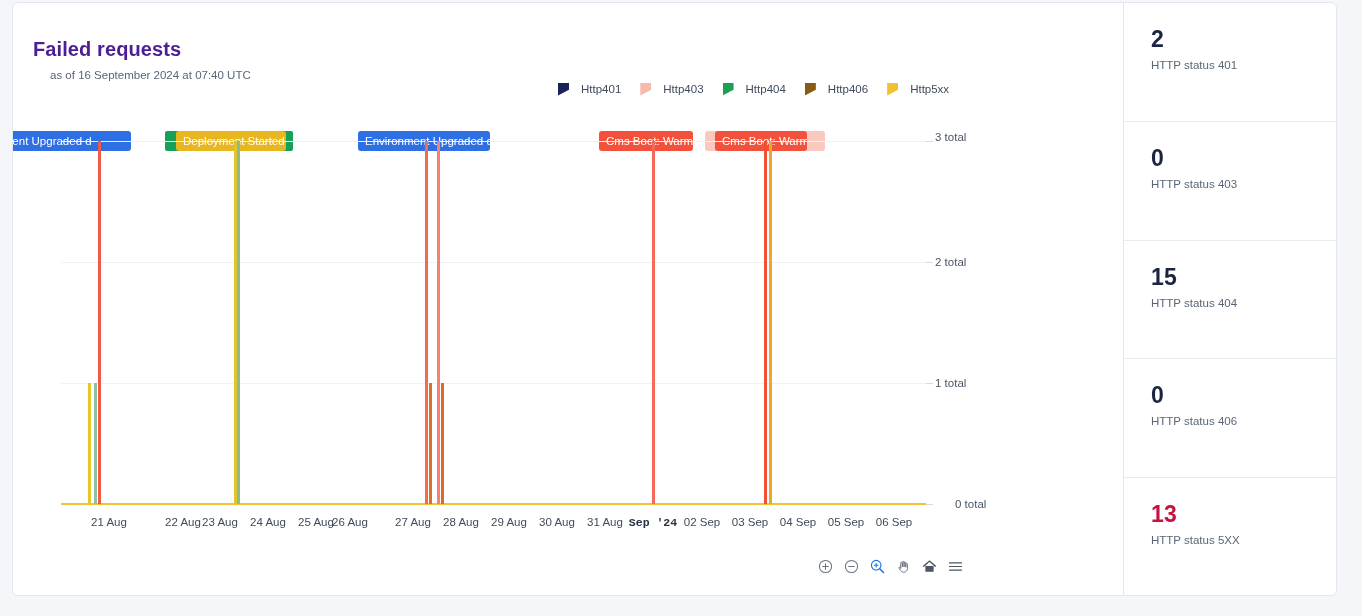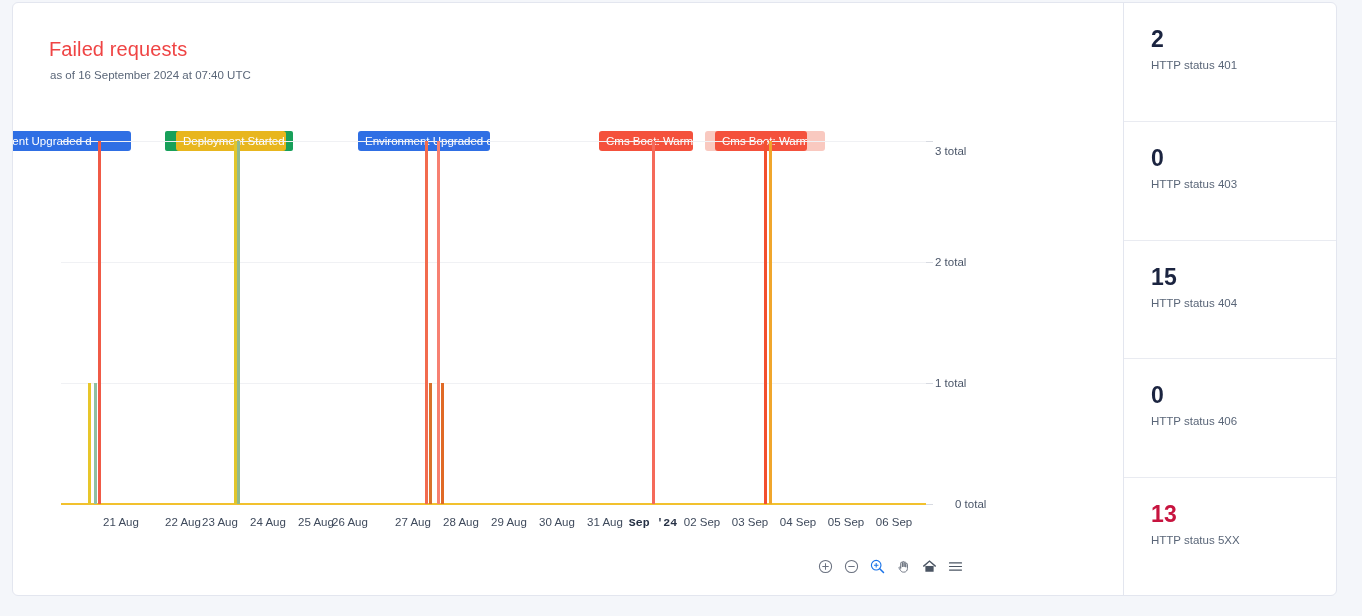--- a/index.html
+++ b/index.html
@@ -42,25 +42,25 @@
     position: relative;
     width: 213px;
     height: 100%;
     border-left: 1px solid #e3e6ef;
     box-sizing: border-box;
   }
 
   
   .chart-title {
     position: absolute;
-    left: 36px;
+    left: 20px;
     top: 35px;
     font-size: 20px;
-    font-weight: 400;
-    color: #ef4444;
+    font-weight: 700;
+    color: #4c1d95;
     letter-spacing: .1px;
     white-space: nowrap;
   }
   .chart-subtitle {
     position: absolute;
     left: 37px;
     top: 66px;
     font-size: 11.5px;
     color: #5a6678;
     white-space: nowrap;
@@ -238,20 +238,42 @@
 <body>
 
 <div id="root">
   <div class="panel">
 
     <div class="chart-col">
 
       <div class="chart-title">Failed requests</div>
       <div class="chart-subtitle">as of 16 September 2024 at 07:40 UTC</div>
 
+      <div class="legend" id="legend">
+          <div class="legend-item">
+            <span class="legend-swatch" style="background: rgb(27, 34, 87);"></span>
+            <span class="legend-label">Http401</span>
+          </div>
+          <div class="legend-item">
+            <span class="legend-swatch" style="background: rgb(247, 185, 171);"></span>
+            <span class="legend-label">Http403</span>
+          </div>
+          <div class="legend-item">
+            <span class="legend-swatch" style="background: rgb(30, 158, 83);"></span>
+            <span class="legend-label">Http404</span>
+          </div>
+          <div class="legend-item">
+            <span class="legend-swatch" style="background: rgb(138, 90, 23);"></span>
+            <span class="legend-label">Http406</span>
+          </div>
+          <div class="legend-item">
+            <span class="legend-swatch" style="background: rgb(242, 193, 46);"></span>
+            <span class="legend-label">Http5xx</span>
+          </div>
+        </div>
 
       <div class="annotations" id="annotations">
           <div class="ann-connector" style="left: 118px; width: 795px;"></div>
           <div class="chip" style="left: -30px; width: 148px; background: rgb(47, 111, 228);">onment Upgraded  d</div>
           <div class="stub" style="left: 152px; width: 128px; background: rgb(24, 160, 90);"></div>
           <div class="chip" style="left: 163px; width: 110px; background: rgb(232, 182, 30);">Deployment Started  d</div>
           <div class="chip" style="left: 345px; width: 132px; background: rgb(47, 111, 228);">Environment Upgraded  d</div>
           <div class="chip" style="left: 586px; width: 94px; background: rgb(244, 81, 60);">Cms Boot: Warm</div>
           <div class="band" style="left: 692px; width: 120px; background: rgb(249, 201, 192);"></div>
           <div class="chip" style="left: 702px; width: 92px; background: rgb(244, 81, 60);">Cms Boot: Warm</div>
@@ -271,30 +293,30 @@
           <div class="vline" style="left: 42.5%; height: 121px; background: rgb(216, 114, 42);"></div>
           <div class="vline" style="left: 43.5%; height: 363px; background: rgb(247, 128, 113);"></div>
           <div class="vline" style="left: 43.9%; height: 121px; background: rgb(224, 106, 38);"></div>
           <div class="vline" style="left: 68.3%; height: 363px; background: rgb(245, 106, 90);"></div>
           <div class="vline" style="left: 81.3%; height: 363px; background: rgb(242, 80, 47);"></div>
           <div class="vline" style="left: 81.9%; height: 363px; background: rgb(240, 166, 44);"></div>
         </div>
 
       <div id="yticks">
           <div class="ytick-dash" style="top: 138px;"></div>
-          <div class="ytick-label" style="top: 148px; text-align: center;">3 total</div>
+          <div class="ytick-label" style="top: 134px; text-align: center;">3 total</div>
           <div class="ytick-dash" style="top: 259px;"></div>
           <div class="ytick-label" style="top: 259px;">2 total</div>
           <div class="ytick-dash" style="top: 380px;"></div>
           <div class="ytick-label" style="top: 380px;">1 total</div>
           <div class="ytick-dash" style="top: 501px;"></div>
           <div class="ytick-label" style="top: 501px; padding-left: 20px;">0 total</div>
         </div>
       <div id="xticks">
-          <div class="xlabel" style="left: 108px;">21 Aug</div>
+          <div class="xlabel" style="left: 96px;">21 Aug</div>
           <div class="xlabel" style="left: 170px;">22 Aug</div>
           <div class="xlabel" style="left: 207px;">23 Aug</div>
           <div class="xlabel" style="left: 255px;">24 Aug</div>
           <div class="xlabel" style="left: 303px;">25 Aug</div>
           <div class="xlabel" style="left: 337px;">26 Aug</div>
           <div class="xlabel" style="left: 400px;">27 Aug</div>
           <div class="xlabel" style="left: 448px;">28 Aug</div>
           <div class="xlabel" style="left: 496px;">29 Aug</div>
           <div class="xlabel" style="left: 544px;">30 Aug</div>
           <div class="xlabel" style="left: 592px;">31 Aug</div>

